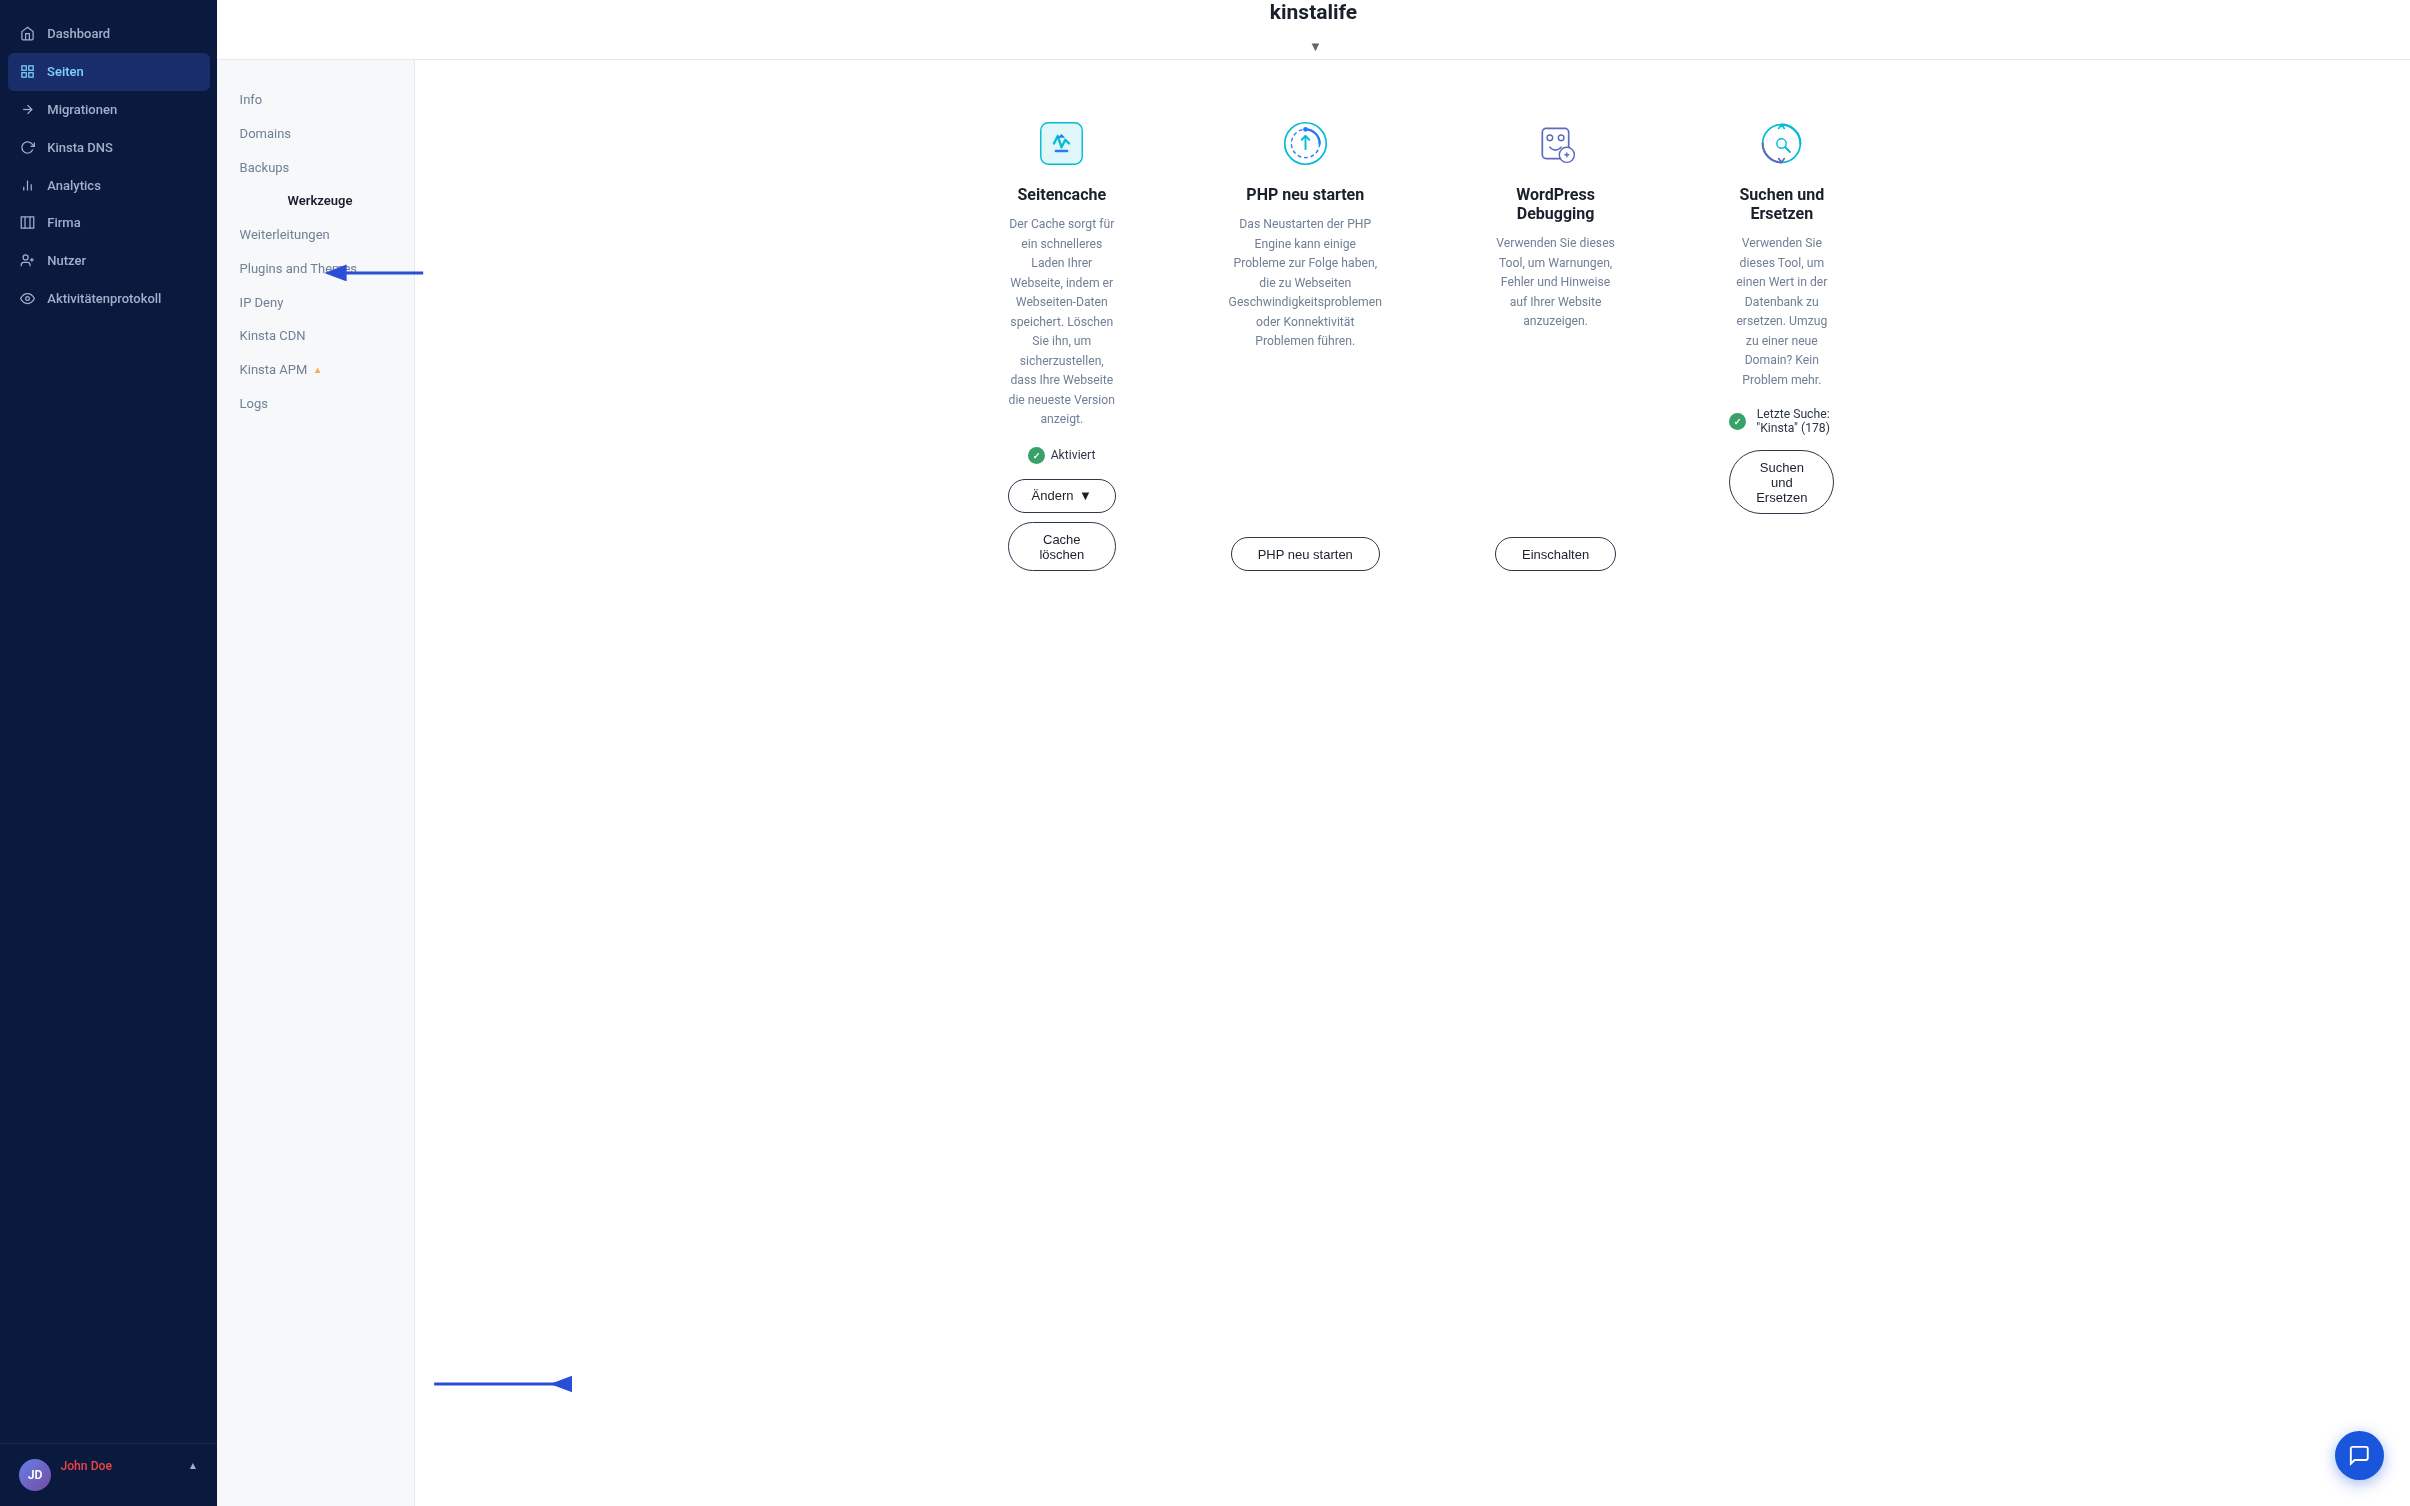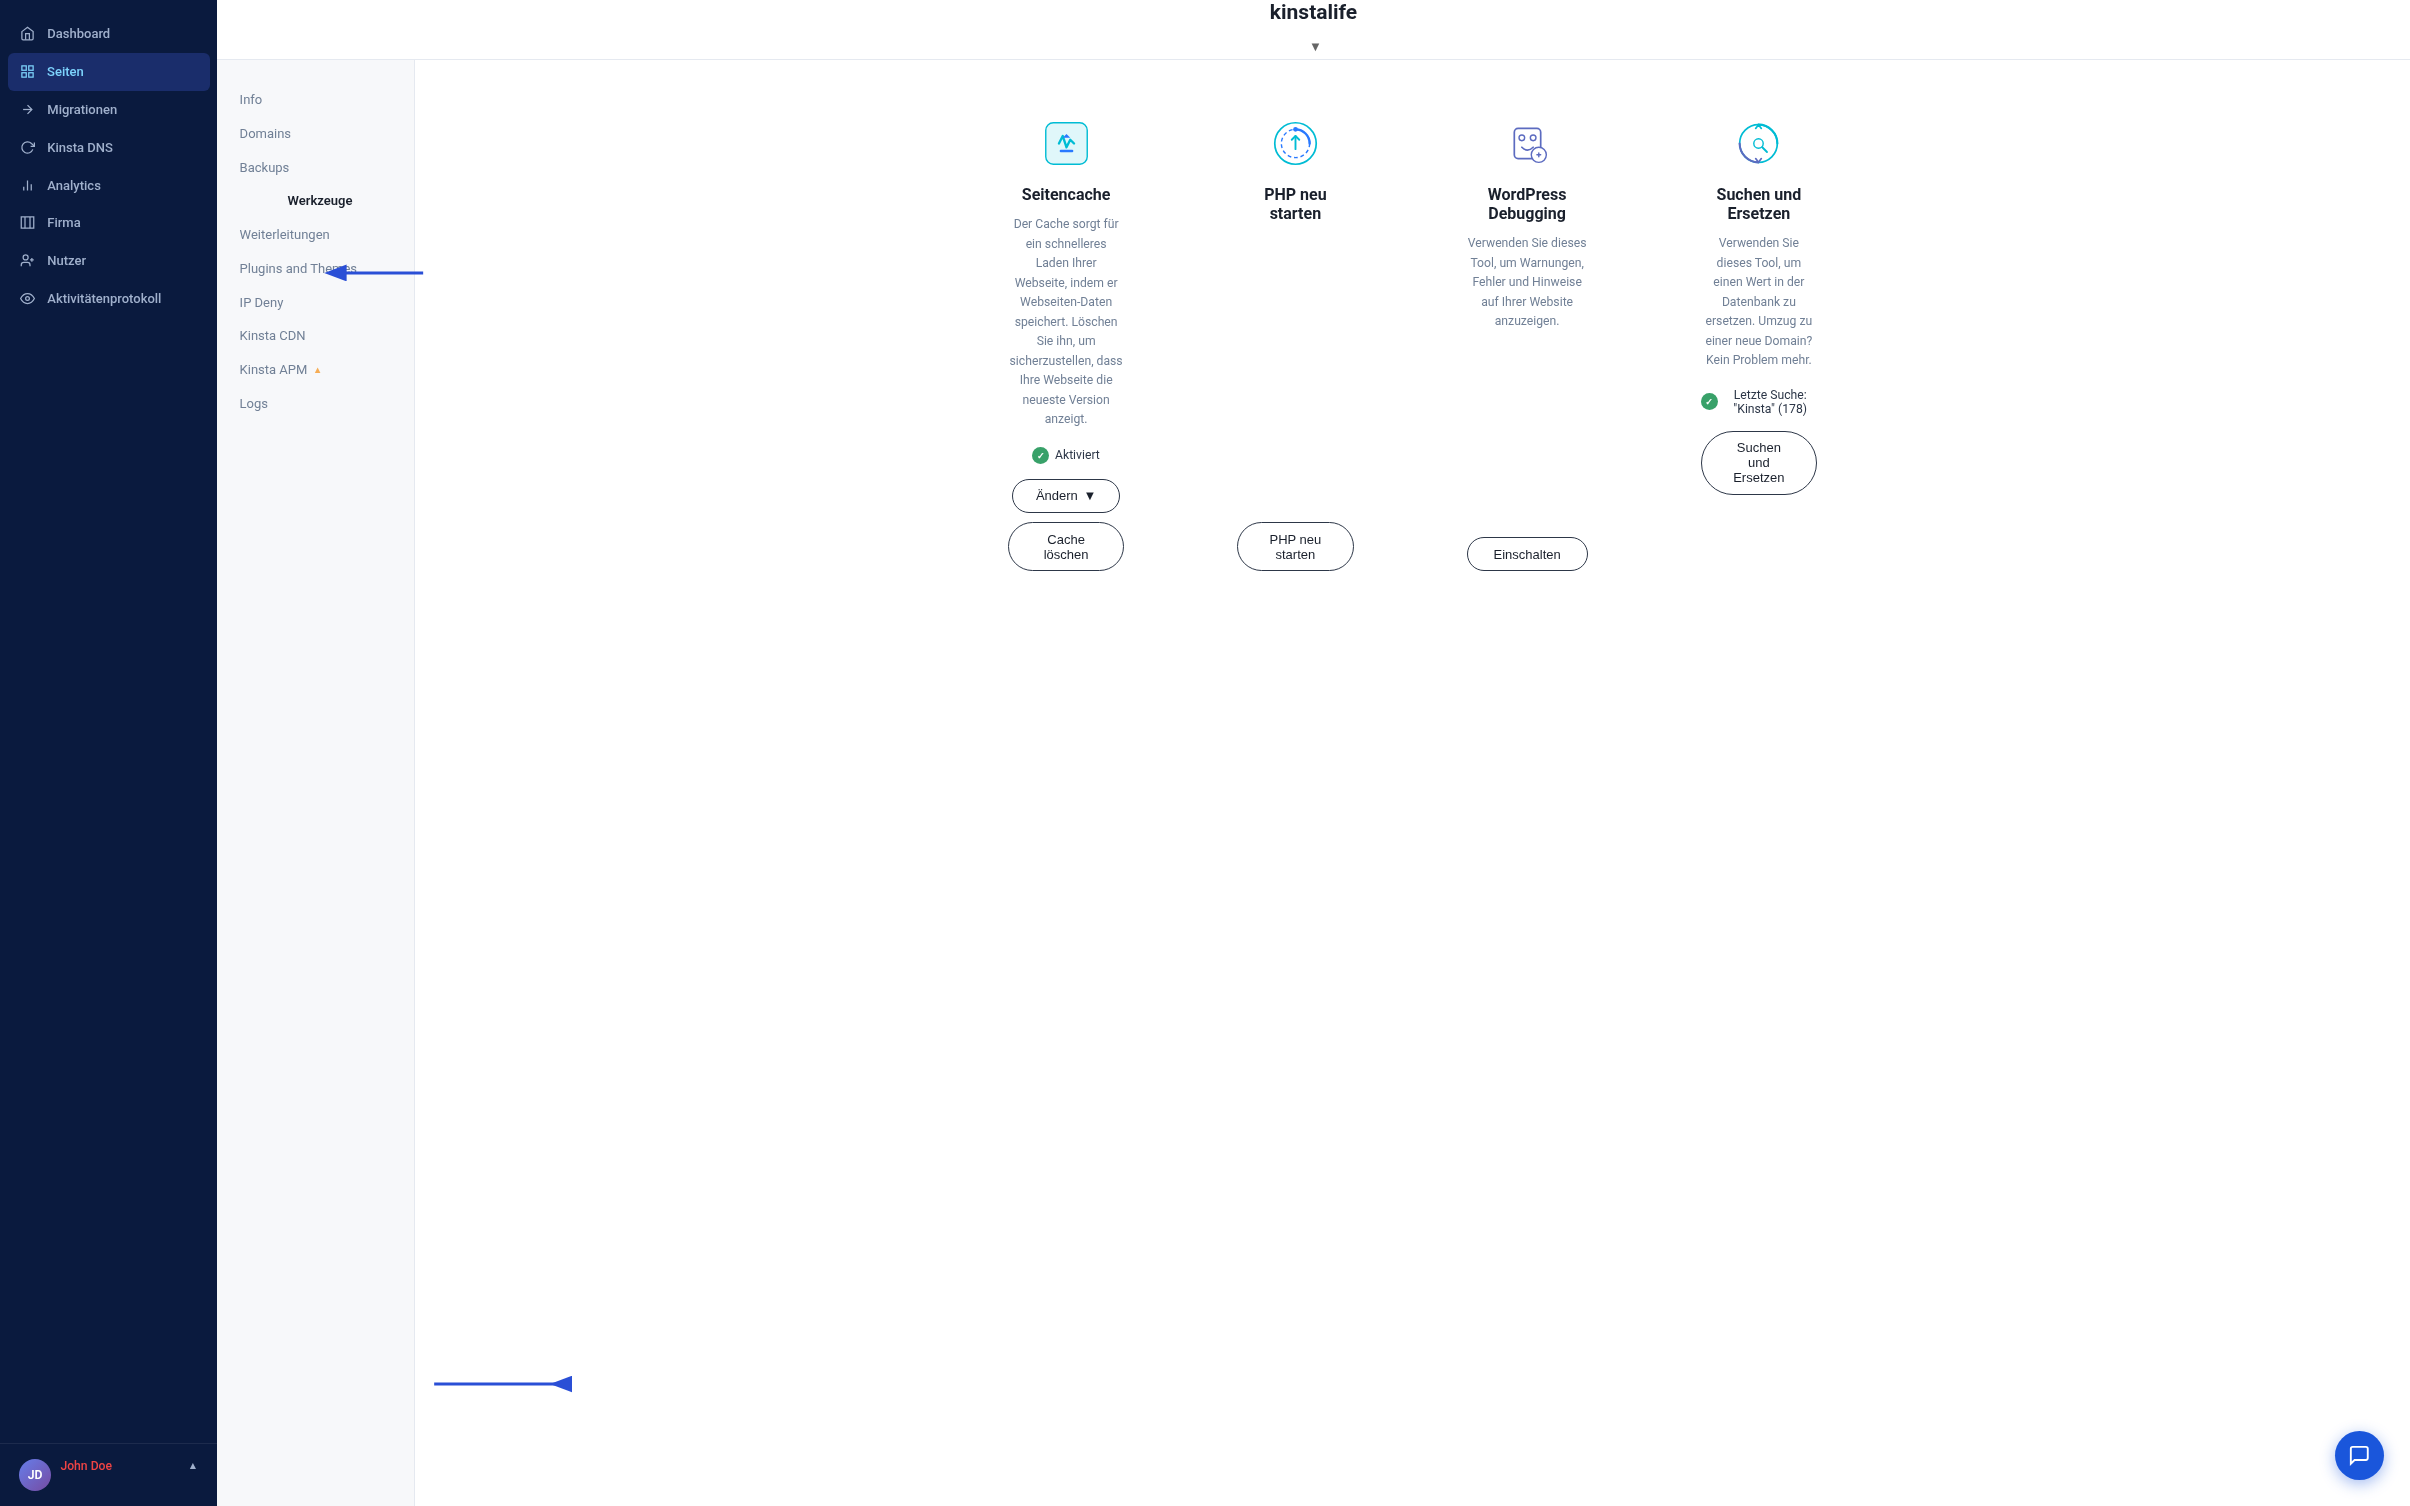--- a/index.html
+++ b/index.html
@@ -437,20 +437,21 @@
             <svg viewBox="0 0 52 52" fill="none" xmlns="http://www.w3.org/2000/svg">
               <circle cx="26" cy="26" r="22" stroke="#00bcd4" stroke-width="1.8" fill="none"></circle>
               <circle cx="26" cy="26" r="15" stroke="#2979ff" stroke-width="1.5" fill="none" stroke-dasharray="4 3"></circle>
               <path d="M26 11 A15 15 0 0 1 41 26" stroke="#2979ff" stroke-width="2.5" stroke-linecap="round" fill="none"></path>
               <circle cx="26" cy="11" r="2.5" fill="#2979ff"></circle>
               <path d="M22 22 L26 18 L30 22" stroke="#00bcd4" stroke-width="2" stroke-linecap="round" stroke-linejoin="round" fill="none"></path>
               <line x1="26" y1="18" x2="26" y2="32" stroke="#00bcd4" stroke-width="2" stroke-linecap="round"></line>
             </svg>
           </div>
           <div class="tool-title">PHP neu starten</div>
+          <div class="tool-desc">Das Neustarten der PHP Engine kann einige Probleme zur Folge haben, die zu Webseiten Geschwindigkeitsproblemen oder Konnektivität Problemen führen.</div>
           <button class="btn-solid" style="margin-top: auto;">PHP neu starten</button>
         </div>
 
         <div class="tool-card">
           <div class="tool-icon icon-debug">
             <svg viewBox="0 0 52 52" fill="none" xmlns="http://www.w3.org/2000/svg">
               <rect x="12" y="10" width="28" height="32" rx="4" stroke="#5c6bc0" stroke-width="1.8" fill="none"></rect>
               <circle cx="20" cy="20" r="3" fill="none" stroke="#5c6bc0" stroke-width="1.5"></circle>
               <circle cx="32" cy="20" r="3" fill="none" stroke="#5c6bc0" stroke-width="1.5"></circle>
               <path d="M20 30 Q26 36 32 30" stroke="#5c6bc0" stroke-width="1.8" stroke-linecap="round" fill="none"></path>

